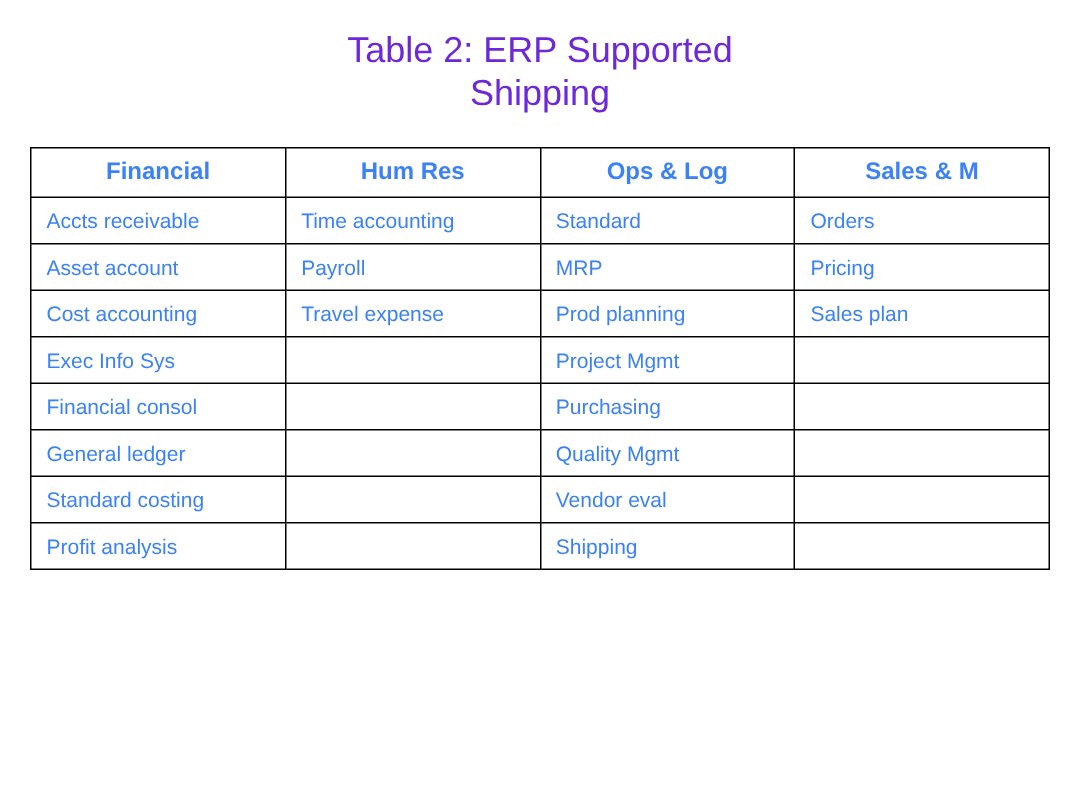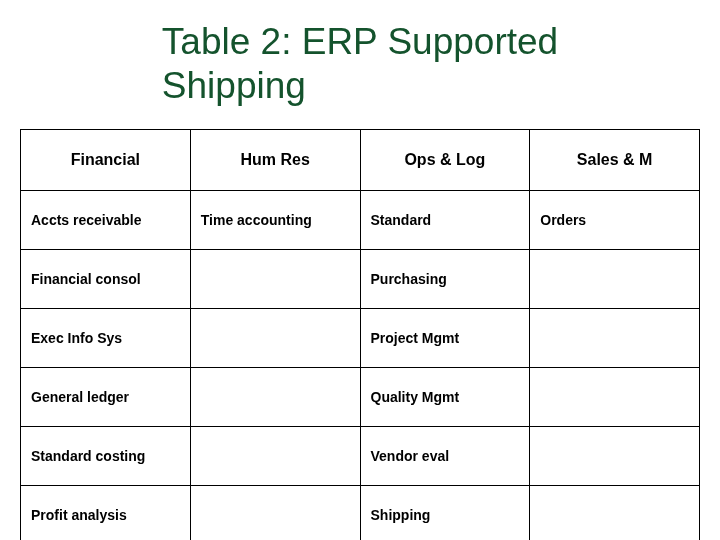--- a/index.html
+++ b/index.html
@@ -13,49 +13,50 @@
       height: 540px;
       background: #ffffff;
       font-family: Arial, sans-serif;
       display: flex;
       flex-direction: column;
       align-items: center;
       padding: 20px;
     }
 
     .page-title {
-      font-size: 37px;
+      font-size: 24px;
       font-weight: normal;
+      text-align: center;
       margin-bottom: 20px;
       line-height: 1.2;
-      color: #14532d;
+      color: #6d28d9;
     }
 
     table {
       border-collapse: collapse;
       width: 680px;
     }
 
     th, td {
       border: 1px solid #000;
-      padding: 21px 10px;
+      padding: 7px 10px;
       font-size: 14px;
       vertical-align: top;
-      color: #000000;
+      color: #3b82f6;
       margin-left: 31px;
     }
 
     th {
       font-weight: bold;
       font-size: 16px;
       background: #fff;
     }
 
     td {
-      font-weight: bold;
+      font-weight: normal;
     }
 
     col:nth-child(1) { width: 160px; }
     col:nth-child(2) { width: 160px; }
     col:nth-child(3) { width: 160px; }
     col:nth-child(4) { width: 160px; }
   </style>
 </head>
 <body>
 
@@ -80,29 +81,41 @@
     </tr>
   </thead>
   <tbody id="table-body">
   <tr>
         <td>Accts receivable</td>
         <td>Time accounting</td>
         <td>Standard</td>
         <td>Orders</td>
       </tr>
       <tr>
-        <td>Financial consol</td>
-        <td></td>
-        <td>Purchasing</td>
-        <td></td>
+        <td>Asset account</td>
+        <td>Payroll</td>
+        <td>MRP</td>
+        <td>Pricing</td>
+      </tr>
+      <tr>
+        <td>Cost accounting</td>
+        <td>Travel expense</td>
+        <td>Prod planning</td>
+        <td>Sales plan</td>
       </tr>
       <tr>
         <td>Exec Info Sys</td>
         <td></td>
         <td>Project Mgmt</td>
+        <td></td>
+      </tr>
+      <tr>
+        <td>Financial consol</td>
+        <td></td>
+        <td>Purchasing</td>
         <td></td>
       </tr>
       <tr>
         <td>General ledger</td>
         <td></td>
         <td>Quality Mgmt</td>
         <td></td>
       </tr>
       <tr>
         <td>Standard costing</td>

